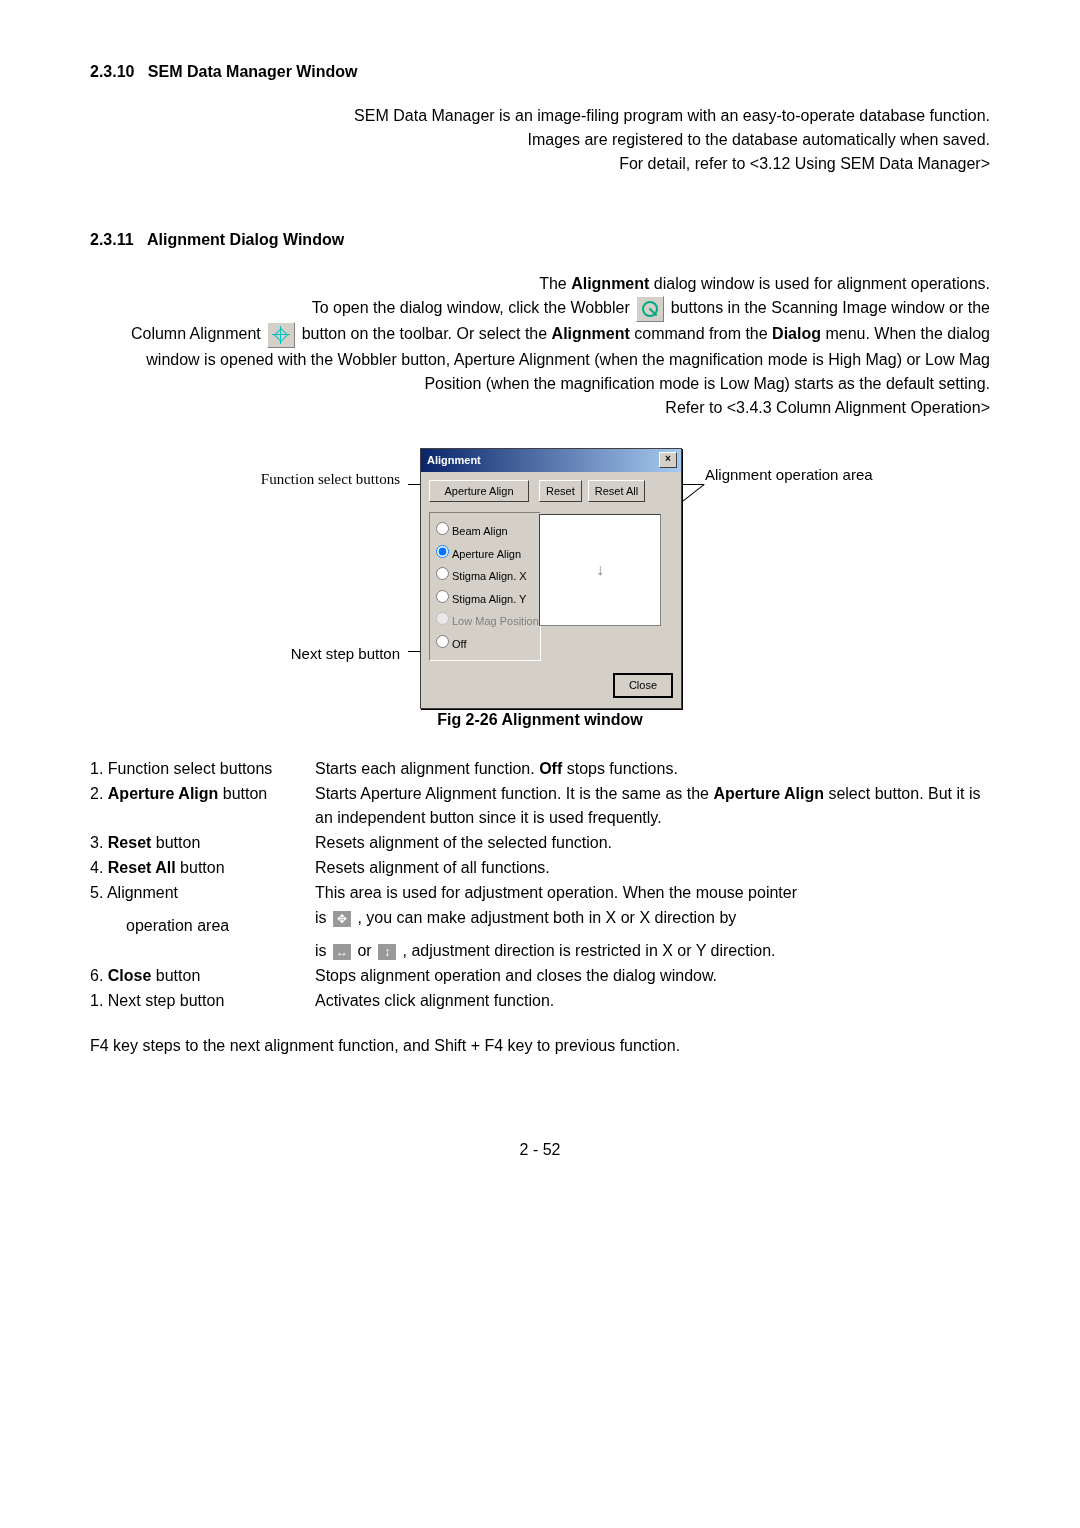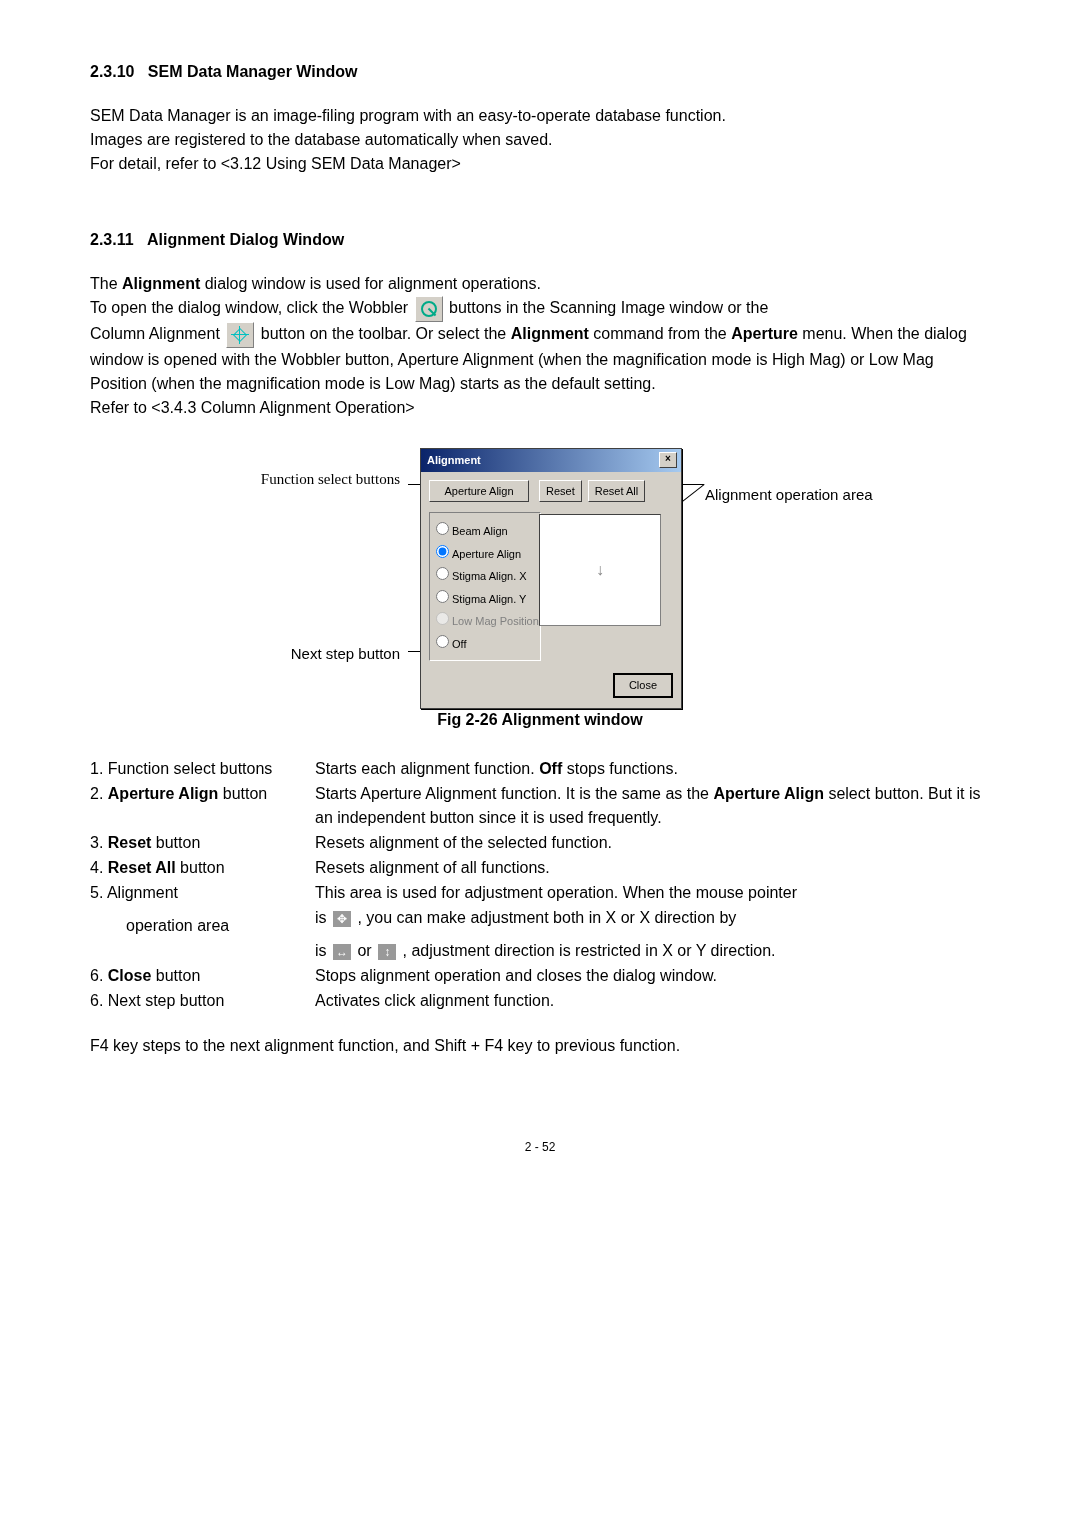--- a/index.html
+++ b/index.html
@@ -12,20 +12,21 @@
     width: 1080px;
     box-sizing: border-box;
     line-height: 1.5;
   }
   .heading {
     font-weight: bold;
     margin-bottom: 20px;
   }
   .para {
     margin-bottom: 28px;
+    text-align: right;
   }
   .section-gap {
     height: 24px;
   }
   .icon-btn {
     display: inline-block;
     width: 26px;
     height: 24px;
     background: #d4d0c8;
     border: 1px solid #808080;
@@ -257,21 +258,21 @@
     background: #999;
     vertical-align: middle;
     color: #fff;
     font-size: 12px;
     text-align: center;
     line-height: 16px;
     margin: 0 2px;
   }
   .footer-pg {
     text-align: center;
-    font-size: 12px;
+    font-size: 16px;
     margin-top: 80px;
   }
 </style>
 </head>
 <body>
 
 <div class="heading">
   <span>2.3.10</span>&nbsp;&nbsp;&nbsp;<span>SEM Data Manager Window</span>
 </div>
 
@@ -288,33 +289,33 @@
 </div>
 
 <div class="para">
   <span>The </span><b>Alignment</b><span> dialog window is used for alignment operations.</span><br>
   <span>To open the dialog window, click the Wobbler </span>
   <span class="icon-btn icon-wobbler"></span>
   <span> buttons in the Scanning Image window or the</span><br>
   <span>Column Alignment </span>
   <span class="icon-btn icon-column"><span class="v"></span></span>
   <span> button on the toolbar. Or select the </span><b>Alignment</b><span> command from the </span>
-  <b>Aperture</b><span> menu. When the dialog window is opened with the Wobbler button, Aperture Alignment (when the magnification mode is High Mag) or Low Mag Position (when the magnification mode is Low Mag) starts as the default setting.</span><br>
+  <b>Dialog</b><span> menu. When the dialog window is opened with the Wobbler button, Aperture Alignment (when the magnification mode is High Mag) or Low Mag Position (when the magnification mode is Low Mag) starts as the default setting.</span><br>
   <span>Refer to &lt;3.4.3 Column Alignment Operation&gt;</span>
 </div>
 
 <div class="dialog-wrap">
 
   <div class="annot" style="right:500px;top:20px;font-family:Liberation Serif, serif;">Function select buttons</div>
   <div class="annot-line" style="left:228px;top:36px;width:22px"></div>
 
   <div class="annot" style="right:500px;top:195px;">Next step button</div>
   <div class="annot-line" style="left:228px;top:203px;width:40px"></div>
 
-  <div class="annot" style="left:525px;top:36px;">Alignment operation area</div>
+  <div class="annot" style="left:525px;top:16px;">Alignment operation area</div>
   <div class="annot-line" style="left:484px;top:36px;width:40px"></div>
   <div class="annot-diag" style="left:524px;top:36px;height:70px;transform:rotate(52deg)"></div>
 
   <div class="dialog">
     <div class="titlebar">
       <span>Alignment</span>
       <span class="closebtn">×</span>
     </div>
     <div class="dlg-body">
       <div class="dlg-left">
@@ -396,21 +397,21 @@
   </div>
 
   <div class="item-row">
     <div class="item-label">
       <span>6. </span><b>Close</b><span> button</span>
     </div>
     <div class="item-desc">Stops alignment operation and closes the dialog window.</div>
   </div>
 
   <div class="item-row">
-    <div class="item-label">6. Next step button</div>
+    <div class="item-label">1. Next step button</div>
     <div class="item-desc">Activates click alignment function.</div>
   </div>
 </div>
 
 <div style="height:20px"></div>
 <div>F4 key steps to the next alignment function, and Shift + F4 key to previous function.</div>
 
 <div class="footer-pg">2 - 52</div>
 
 </body></html>

